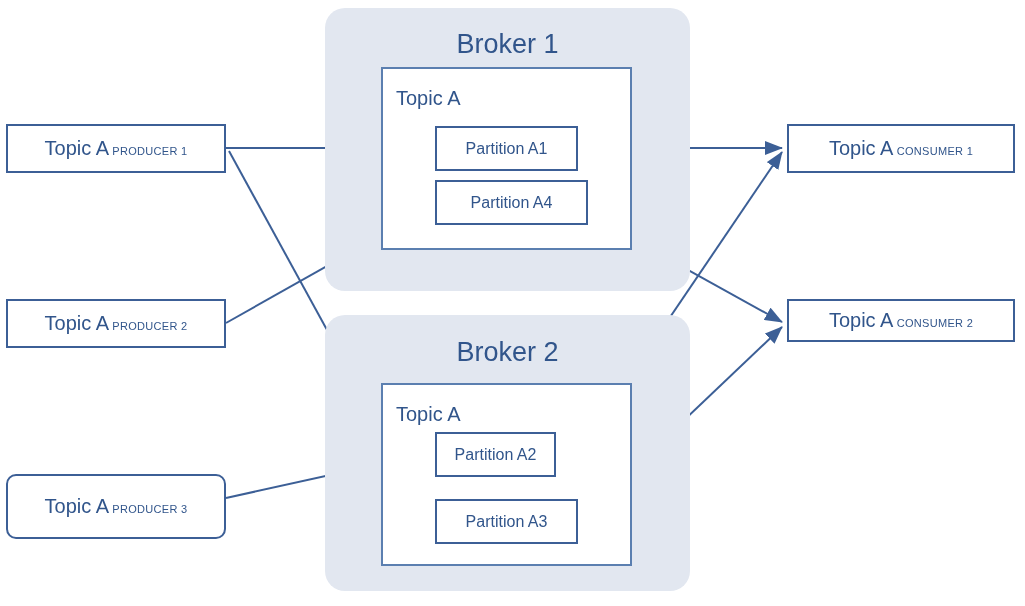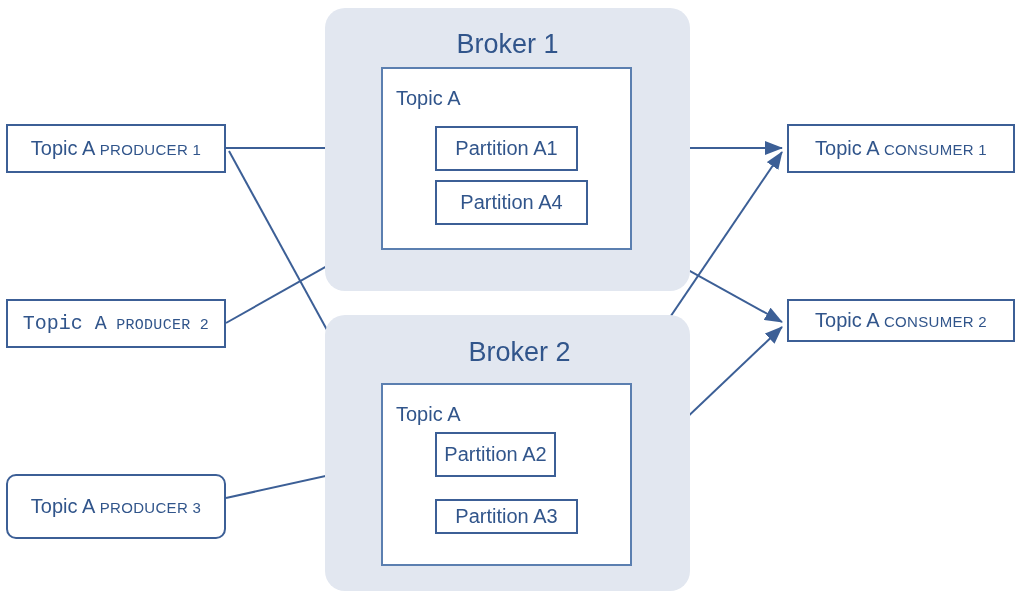--- a/index.html
+++ b/index.html
@@ -45,39 +45,39 @@
     position: absolute;
     background: #ffffff;
     border: 2px solid #3c5f96;
     box-sizing: border-box;
     display: flex;
     align-items: center;
     justify-content: center;
   }
   .partition-label {
     color: #31558b;
-    font-size: 20px;
+    font-size: 16px;
     white-space: nowrap;
   }
   .endpoint-box {
     position: absolute;
     background: #ffffff;
     border: 2px solid #3c5f96;
     box-sizing: border-box;
     display: flex;
     align-items: center;
     justify-content: center;
   }
   .endpoint-label {
     color: #31558b;
     font-size: 20px;
     white-space: nowrap;
   }
   .endpoint-label .small {
-    font-size: 15px;
+    font-size: 11px;
     letter-spacing: 0.3px;
   }
   svg.edges {
     position: absolute;
     left: 0;
     top: 0;
     width: 1025px;
     height: 606px;
     pointer-events: none;
   }
@@ -110,36 +110,36 @@
       <div class="broker-label" style="left: 325px; top: 29px; width: 365px; color: rgb(49, 85, 139);">Broker 1</div>
       <div class="topic-box" style="left: 381px; top: 67px; width: 251px; height: 183px; border-color: rgb(91, 127, 176);"></div>
       <div class="topic-label" style="left: 396px; top: 87px; color: rgb(49, 85, 139);">Topic A</div>
       <div class="partition-box" style="left: 435px; top: 126px; width: 143px; height: 45px; border-color: rgb(60, 95, 150);">
         <span class="partition-label" style="color: rgb(49, 85, 139);">Partition A1</span>
       </div>
       <div class="partition-box" style="left: 435px; top: 180px; width: 153px; height: 45px; border-color: rgb(60, 95, 150);">
         <span class="partition-label" style="color: rgb(49, 85, 139);">Partition A4</span>
       </div>
       <div class="broker-bg" style="left: 325px; top: 315px; width: 365px; height: 276px; background: rgb(226, 231, 240);"></div>
-      <div class="broker-label" style="left: 325px; top: 337px; width: 365px; color: rgb(49, 85, 139); padding-left: 12px;">Broker 2</div>
+      <div class="broker-label" style="left: 325px; top: 337px; width: 365px; color: rgb(49, 85, 139);">Broker 2</div>
       <div class="topic-box" style="left: 381px; top: 383px; width: 251px; height: 183px; border-color: rgb(91, 127, 176);"></div>
       <div class="topic-label" style="left: 396px; top: 403px; color: rgb(49, 85, 139);">Topic A</div>
       <div class="partition-box" style="left: 435px; top: 432px; width: 121px; height: 45px; border-color: rgb(60, 95, 150);">
         <span class="partition-label" style="color: rgb(49, 85, 139);">Partition A2</span>
       </div>
-      <div class="partition-box" style="left: 435px; top: 499px; width: 143px; height: 35px; border-color: rgb(60, 95, 150);">
+      <div class="partition-box" style="left: 435px; top: 499px; width: 143px; height: 45px; border-color: rgb(60, 95, 150);">
         <span class="partition-label" style="color: rgb(49, 85, 139);">Partition A3</span>
       </div>
     </div>
 
   <div id="producers-layer">
       <div class="endpoint-box" style="left: 6px; top: 124px; width: 220px; height: 49px; border-color: rgb(60, 95, 150);">
         <span class="endpoint-label" style="color: rgb(49, 85, 139);"><span>Topic A</span><span class="small"> PRODUCER 1</span></span>
       </div>
-      <div class="endpoint-box" style="left: 6px; top: 299px; width: 220px; height: 49px; border-color: rgb(60, 95, 150); font-family: Liberation Mono, monospace;">
+      <div class="endpoint-box" style="left: 6px; top: 299px; width: 220px; height: 49px; border-color: rgb(60, 95, 150);">
         <span class="endpoint-label" style="color: rgb(49, 85, 139);"><span>Topic A</span><span class="small"> PRODUCER 2</span></span>
       </div>
       <div class="endpoint-box" style="left: 6px; top: 474px; width: 220px; height: 65px; border-color: rgb(60, 95, 150); border-radius: 10px;">
         <span class="endpoint-label" style="color: rgb(49, 85, 139);"><span>Topic A</span><span class="small"> PRODUCER 3</span></span>
       </div>
     </div>
 
   <div id="consumers-layer">
       <div class="endpoint-box" style="left: 787px; top: 124px; width: 228px; height: 49px; border-color: rgb(60, 95, 150);">
         <span class="endpoint-label" style="color: rgb(49, 85, 139);"><span>Topic A</span><span class="small"> CONSUMER 1</span></span>

